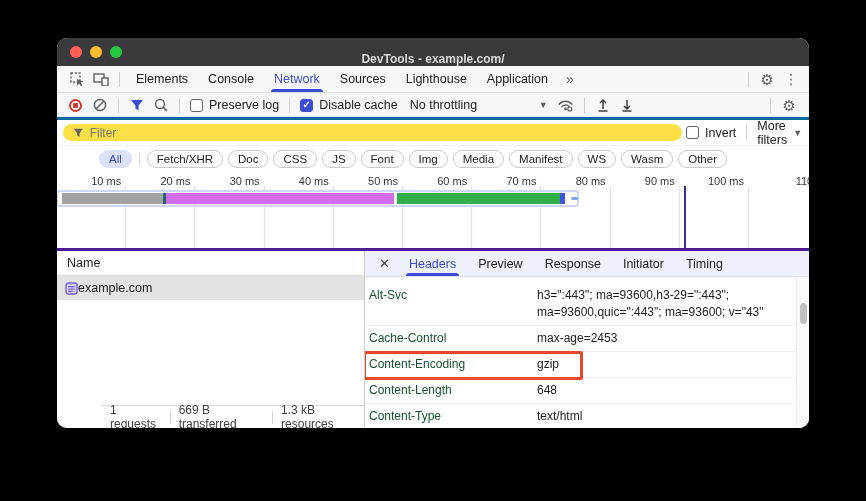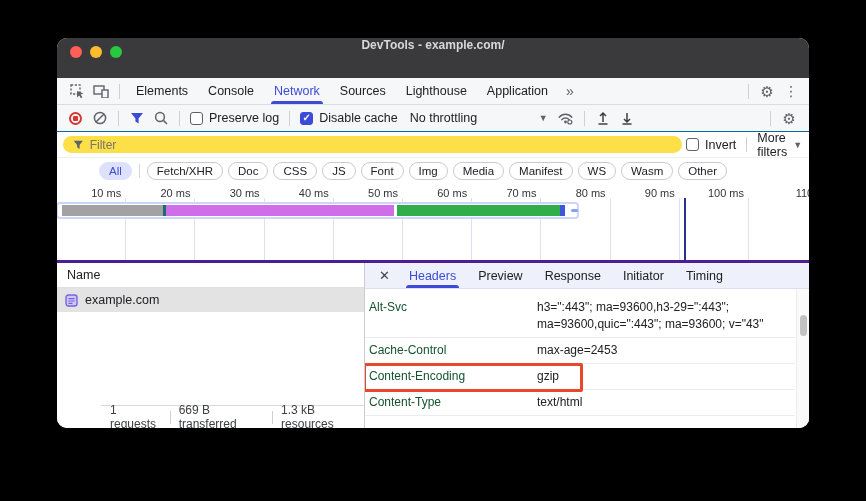--- a/index.html
+++ b/index.html
@@ -4,41 +4,41 @@
 <style>
   * { margin:0; padding:0; box-sizing:border-box; }
   html,body { width:866px; height:501px; }
   body { background:#000; font-family:"Liberation Sans", sans-serif; color:#202124; overflow:hidden; }
   .stage { position:relative; width:866px; height:501px; background:#000; }
   .window { position:absolute; left:57px; top:38px; width:752px; height:390px;
             background:#fff; border-radius:10px; overflow:hidden; display:flex; flex-direction:column;
             box-shadow:0 10px 30px rgba(0,0,0,.55); }
 
   
-  .titlebar { height:40px; background:#3a3a3c; display:flex; align-items:flex-start; position:relative; flex:none; }
+  .titlebar { height:28px; background:#3a3a3c; display:flex; align-items:flex-end; position:relative; flex:none; }
   .traffic { position:absolute; left:13px; top:8px; display:flex; gap:8px; }
   .light { width:12px; height:12px; border-radius:50%; }
   .light.red { background:#ff5f57; } .light.yellow { background:#febc2e; } .light.green { background:#28c840; }
   .title-text { width:100%; text-align:center; font-size:12px; font-weight:700; color:#d8d8d8; }
 
   
   .tabbar { height:27px; background:#f6f7f9; border-bottom:1px solid #dcdcdc; display:flex; align-items:center; padding:0 6px 0 8px; flex:none; }
   .icon-btn { display:flex; align-items:center; justify-content:center; width:24px; height:22px; border-radius:3px; color:#5f6368; }
   .vdiv { width:1px; height:15px; background:#d0d0d0; margin:0 6px; flex:none; }
   .tabs { display:flex; align-items:stretch; height:100%; }
   .tab { display:flex; align-items:center; padding:0 10px; font-size:12.5px; color:#202124; position:relative; cursor:default; }
   .tab.active { color:var(--accent); font-weight:500; }
   .tab.active::after { content:""; position:absolute; left:7px; right:7px; bottom:0; height:3px; background:var(--accent); border-radius:3px 3px 0 0; }
   .tab-overflow { font-size:14px; color:#5f6368; padding:0 8px; }
   .spacer { flex:1; }
   .glyph { font-size:15px; line-height:1; }
   .kebab { font-size:14px; letter-spacing:0; }
 
   
-  .nettoolbar { height:27px; background:#f6f7f9; border-bottom:1px solid #0369a1; display:flex; align-items:center; padding:0 8px 0 10px; flex:none; font-size:12.5px; }
+  .nettoolbar { height:27px; background:#f6f7f9; border-bottom:3px solid #0369a1; display:flex; align-items:center; padding:0 8px 0 10px; flex:none; font-size:12.5px; }
   .record { width:13px; height:13px; border:2px solid var(--record); border-radius:50%; position:relative; margin:0 6px 0 2px; }
   .record::after { content:""; position:absolute; left:2px; top:2px; width:5px; height:5px; background:var(--record); border-radius:1px; }
   .chk { display:flex; align-items:center; gap:6px; margin:0 4px; }
   .box { width:13px; height:13px; border:1.5px solid #5f6368; border-radius:3px; background:#fff; flex:none; display:flex; align-items:center; justify-content:center; }
   .box.checked { background:var(--accent); border-color:var(--accent); color:#fff; font-size:10px; font-weight:700; line-height:1; }
   .throttle { display:flex; align-items:center; justify-content:space-between; width:138px; margin-left:8px; color:#202124; }
   .dd-arrow { font-size:9px; color:#5f6368; }
 
   
   .filterrow { height:26px; background:#fff; border-bottom:1px solid #f0f0f0; display:flex; align-items:center; padding:0 9px 0 6px; flex:none; font-size:12.5px; }
@@ -58,21 +58,21 @@
   .gridline { position:absolute; top:14px; bottom:0; width:1px; background:#dbe0f4; }
   .bar-track { position:absolute; left:1px; top:20px; width:519px; height:13px; border-radius:2px; box-shadow:0 0 0 2px #cbd6f9; background:#fff; }
   .seg { position:absolute; top:1px; height:11px; }
   .seg.mid { top:5px; height:3px; border-radius:2px; }
   .event-line { position:absolute; top:14px; bottom:0; width:2px; }
 
   
   .bodyrow { flex:1; display:flex; min-height:0; }
   .leftpanel { width:308px; flex:none; border-right:1px solid #cccccc; display:flex; flex-direction:column; background:#fff; }
   .name-header { height:25px; border-bottom:1px solid #e0e0e0; display:flex; align-items:center; padding-left:10px; font-size:12.5px; color:#202124; flex:none; }
-  .req-row { height:24px; background:#e3e3e3; display:flex; align-items:center; gap:7px; padding-left:8px; font-size:12.5px; flex:none; }
+  .req-row { height:24px; background:#e3e3e3; display:flex; align-items:center; padding-left:8px; font-size:12.5px; flex:none; }
   .leftfill { flex:1; }
   .statusbar { height:23px; border-top:1px solid #d9d9d9; display:flex; align-items:center; font-size:12px; color:#3c4043; padding-left:9px; flex:none; background:#fff;margin-left:44px; }
   .statusbar .vdiv { height:13px; margin:0 8px; }
 
   .rightpanel { flex:1; display:flex; flex-direction:column; background:#fff; min-width:0; }
   .detail-strip { height:26px; background:#eef1fb; border-bottom:1px solid #dadef0; display:flex; align-items:center; padding-left:6px; flex:none; }
   .close-x { font-size:13px; color:#444; padding:0 8px; }
   .dtab { position:relative; padding:0 11px; font-size:12.5px; color:#202124; height:100%; display:flex; align-items:center; }
   .dtab.active { color:var(--accent); font-weight:500; }
   .dtab.active::after { content:""; position:absolute; left:8px; right:8px; bottom:0; height:3px; background:var(--accent); border-radius:3px 3px 0 0; }
@@ -298,20 +298,24 @@
           <div class="hrow">
             <div class="hname">Cache-Control</div>
             <div class="hvalue">max-age=2453</div>
           </div>
           <div class="hrow">
             <div class="hname">Content-Encoding</div>
             <div class="hvalue">gzip</div>
             <div class="hl-box"></div>
           </div>
           <div class="hrow">
+            <div class="hname">Content-Length</div>
+            <div class="hvalue">648</div>
+          </div>
+          <div class="hrow">
             <div class="hname">Content-Type</div>
             <div class="hvalue">text/html</div>
           </div>
           <div class="scroll-gutter">
             <div class="scroll-thumb"></div>
           </div>
         </div>
       </div>
     </div>
 

